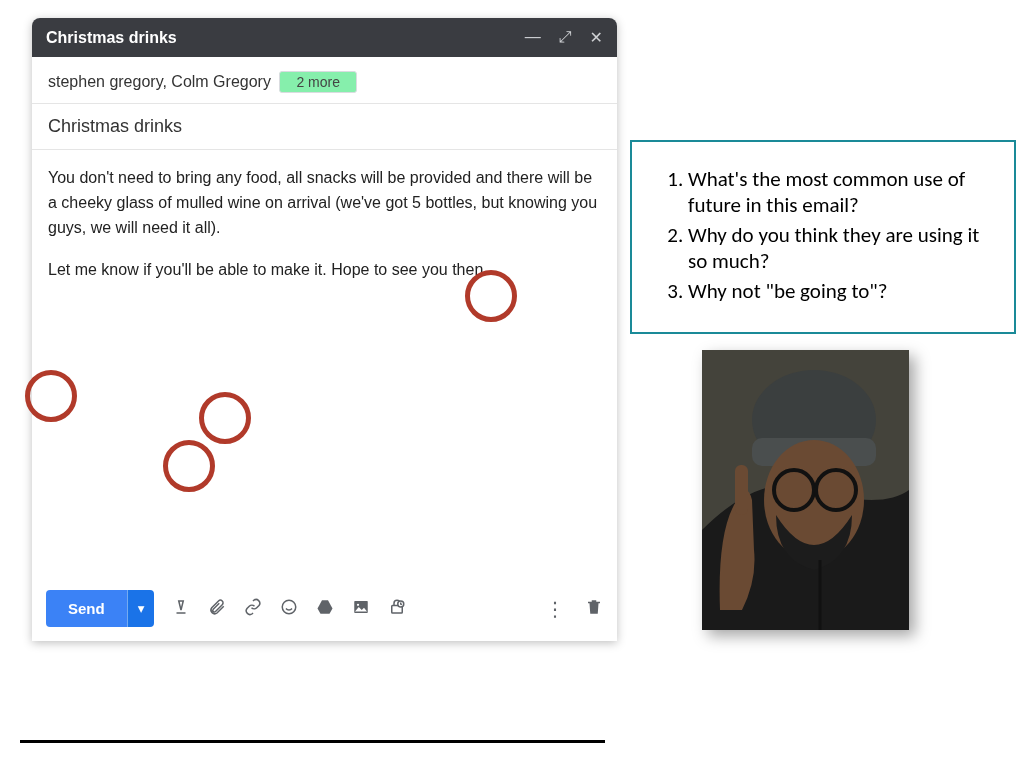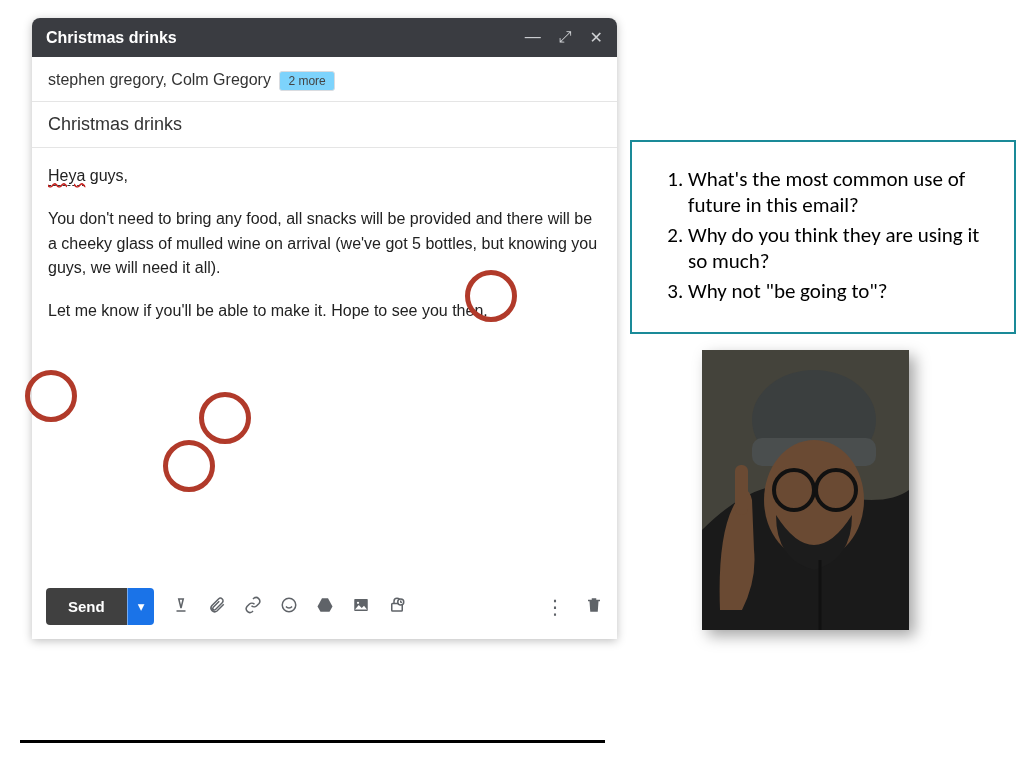--- a/index.html
+++ b/index.html
@@ -39,25 +39,25 @@
   }
   .win-ctrl { cursor: pointer; }
   .recipients {
     padding: 14px 16px 10px 16px;
     border-bottom: 1px solid #e5e5e5;
     font-size: 16px;
     color: #333;
   }
   .more-chip {
     display: inline-block;
-    background: #7dd3fc;
+    background: #86efac;
     border: 1px solid #dadce0;
-    padding: 2px 8px;
+    padding: 2px 16px;
     border-radius: 3px;
-    font-size: 12px;
+    font-size: 14px;
     color: #444;
     margin-left: 4px;
   }
   .subject-row {
     padding: 12px 16px;
     border-bottom: 1px solid #e5e5e5;
     font-size: 18px;
     color: #333;
   }
   .body-area {
@@ -82,21 +82,21 @@
   .signoff { margin-top: 4px; }
   .emoji { font-size: 20px; vertical-align: middle; }
   .toolbar {
     display: flex;
     align-items: center;
     padding: 10px 14px 14px 14px;
     gap: 18px;
   }
   .send-btn-wrap { display: flex; }
   .send-btn {
-    background: #404040;
+    background: #3b82f6;
     color: #ffffff;
     border: none;
     font-size: 15px;
     font-weight: 600;
     padding: 10px 22px;
     border-radius: 4px 0 0 4px;
     cursor: pointer;
   }
   .send-drop {
     background: #1a73e8;
@@ -177,23 +177,20 @@
   <div class="recipients">
     <span>stephen gregory, Colm Gregory</span>
     <span class="more-chip">2 more</span>
   </div>
 
   <div class="subject-row">
     <span>Christmas drinks</span>
   </div>
 
   <div class="body-area">
-    <p>
-      <span class="dashed-under squiggle">Heya</span><span> guys,</span>
-    </p>
     <p>You don't need to bring any food, all snacks will be provided and there will be a cheeky glass of mulled wine on arrival (we've got 5 bottles, but knowing you guys, we will need it all).</p>
     <p>Let me know if you'll be able to make it. Hope to see you then.</p>
   </div>
 
   <div class="toolbar">
     <div class="send-btn-wrap">
       <button class="send-btn">Send</button>
       <button class="send-drop">▾</button>
     </div>
     <div class="tool-icons">

